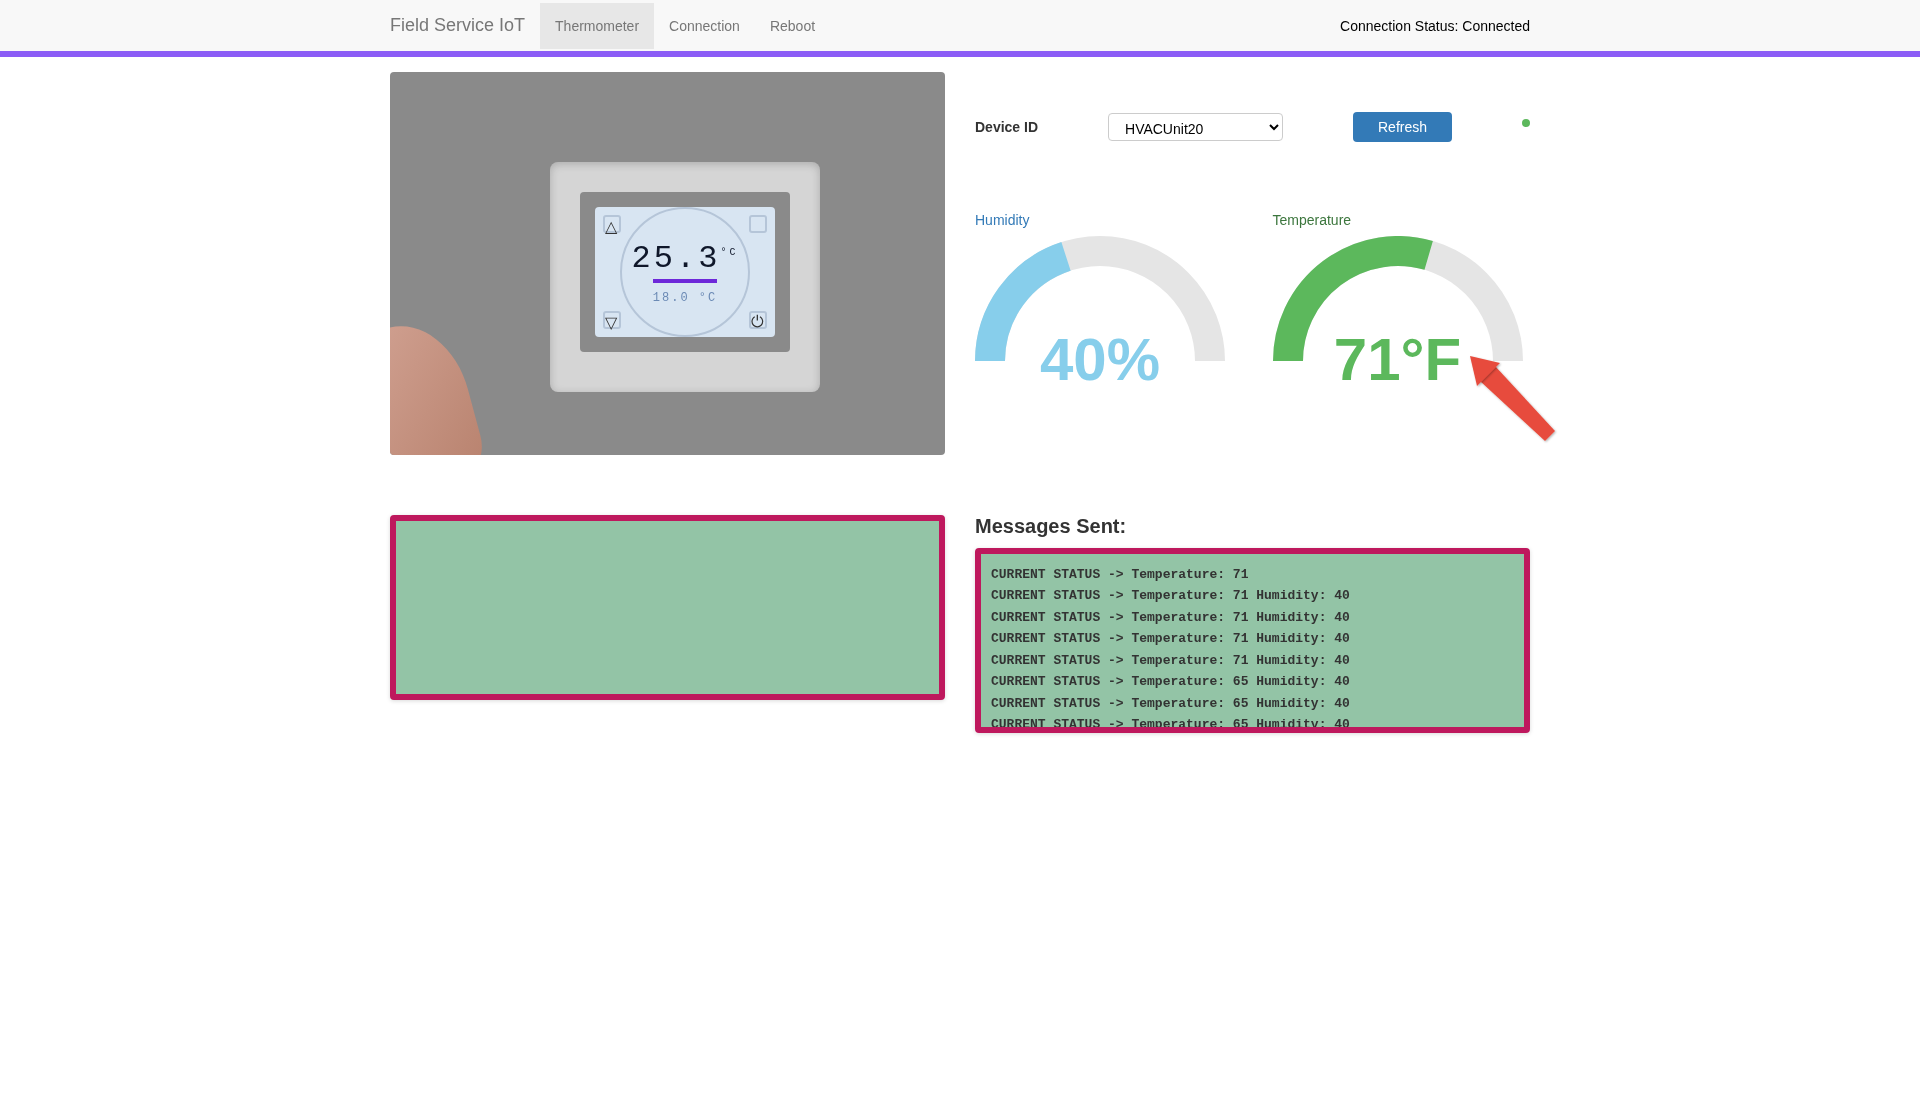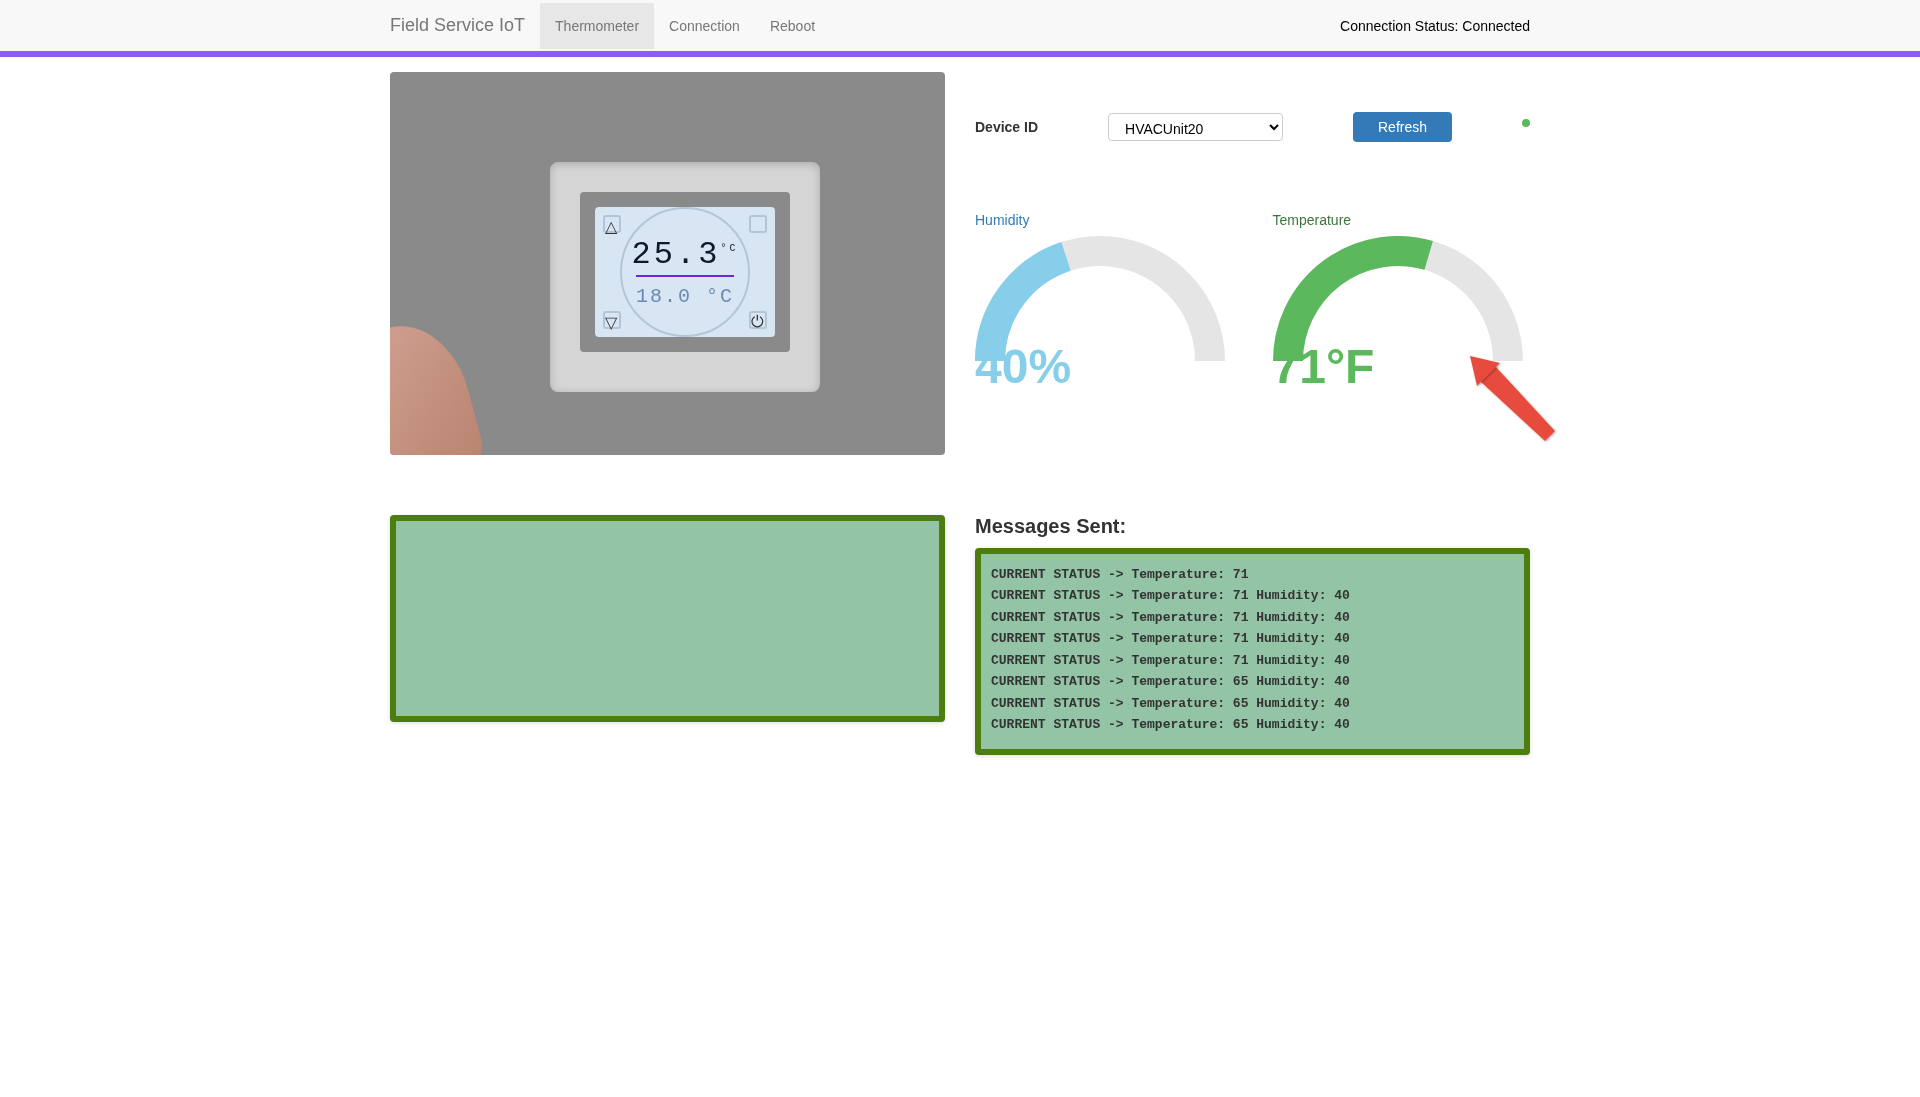--- a/index.html
+++ b/index.html
@@ -15,50 +15,50 @@
     
     .container { max-width: 1170px; margin: 0 auto; padding: 15px; }
     .row { display: flex; flex-wrap: wrap; margin: 0 -15px; }
     .col-6 { width: 50%; padding: 0 15px; }
     
     .thermo-image { width: 100%; height: 383px; background: #8a8a8a; border-radius: 4px; position: relative; overflow: hidden; }
     .thermo-device { position: absolute; top: 90px; left: 160px; width: 270px; height: 230px; background: #d5d5d5; border-radius: 8px; box-shadow: inset 0 2px 8px rgba(0,0,0,0.2); }
     .thermo-inner { position: absolute; top: 30px; left: 30px; width: 210px; height: 160px; background: #8a8a8a; border-radius: 4px; }
     .thermo-screen { position: absolute; top: 15px; left: 15px; width: 180px; height: 130px; background: #d8e5f2; border-radius: 4px; display: flex; flex-direction: column; align-items: center; justify-content: center; }
     .thermo-temp-main { font-size: 32px; color: #0f172a; font-family: "Courier New", monospace; letter-spacing: 3px; }
-    .thermo-temp-sub { font-size: 20px; color: #6b8ab5; font-family: "Courier New", monospace; border-top: 2px solid #6d28d9; padding-top: 8px; margin-top: 2px; letter-spacing: 2px; }
+    .thermo-temp-sub { font-size: 12px; color: #6b8ab5; font-family: "Courier New", monospace; border-top: 4px solid #6d28d9; padding-top: 8px; margin-top: 2px; letter-spacing: 2px; }
     .thermo-circle { position: absolute; width: 130px; height: 130px; border: 2px solid #b5c5d8; border-radius: 50%; top: 0px; left: 25px; }
     .thermo-corner { position: absolute; width: 18px; height: 18px; border: 2px solid #b5c5d8; border-radius: 3px; }
     .thermo-corner.tl { top: 8px; left: 8px; }
     .thermo-corner.tr { top: 8px; right: 8px; }
     .thermo-corner.bl { bottom: 8px; left: 8px; }
     .thermo-corner.br { bottom: 8px; right: 8px; }
     .thermo-finger { position: absolute; bottom: -30px; left: -40px; width: 120px; height: 160px; background: linear-gradient(135deg, #d4a596, #b8826e); border-radius: 50% 50% 20% 20%; transform: rotate(-15deg); }
     
     .device-control { display: flex; align-items: center; justify-content: space-between; gap: 15px; padding: 40px 0 30px; }
     .device-label { font-size: 14px; font-weight: bold; }
     .device-select { padding: 6px 12px; border: 1px solid #ccc; border-radius: 4px; font-size: 14px; width: 175px; background: #fff; height: 28px; }
     .btn-refresh { background: #337ab7; color: #fff; border: none; padding: 7px 25px; border-radius: 4px; font-size: 14px; cursor: pointer; }
     .status-dot { width: 8px; height: 8px; background: #5cb85c; border-radius: 50%; display: inline-block; margin-bottom: 8px; }
     
     .gauges-row { display: flex; gap: 40px; padding-top: 40px; }
     .gauge-wrap { flex: 1; position: relative; }
     .gauge-title { font-size: 14px; margin-bottom: 8px; }
     .gauge-title.humidity { color: #337ab7; }
     .gauge-title.temperature { color: #3c763d; }
     .gauge { position: relative; width: 250px; height: 140px; }
-    .gauge-value { position: absolute; bottom: -18px; left: 0; right: 0; font-size: 48px; font-weight: bold; }
+    .gauge-value { position: absolute; bottom: -18px; left: 0; right: 0; text-align: center; font-size: 60px; font-weight: bold; }
     .gauge-value.humidity { color: #87ceeb; }
     .gauge-value.temperature { color: #5cb85c; }
     
     .arrow-overlay { position: absolute; bottom: -75px; right: -35px; pointer-events: none; }
     
     .messages-section { margin-top: 60px; }
     .messages-title { font-size: 20px; font-weight: bold; margin-bottom: 10px; }
-    .messages-box { background: #93c4a6; border: 6px solid #4d7c0f; border-radius: 4px; height: 207px; padding: 10px; font-family: "Courier New", monospace; font-size: 13px; font-weight: bold; overflow-y: scroll; line-height: 1.65; box-shadow: 0 1px 4px rgba(0,0,0,0.15); }
+    .messages-box { background: #93c4a6; border: 6px solid #be185d; border-radius: 4px; height: 185px; padding: 10px; font-family: "Courier New", monospace; font-size: 13px; font-weight: bold; overflow-y: scroll; line-height: 1.65; box-shadow: 0 1px 4px rgba(0,0,0,0.15); }
     .messages-box .msg-line { white-space: nowrap; }
     
     
     .messages-box::-webkit-scrollbar { width: 16px; }
     .messages-box::-webkit-scrollbar-track { background: #f1f1f1; }
     .messages-box::-webkit-scrollbar-thumb { background: #c1c1c1; }
     .messages-box::-webkit-scrollbar-button { background: #f1f1f1; height: 16px; }
   </style>
 </head>
 <body>

